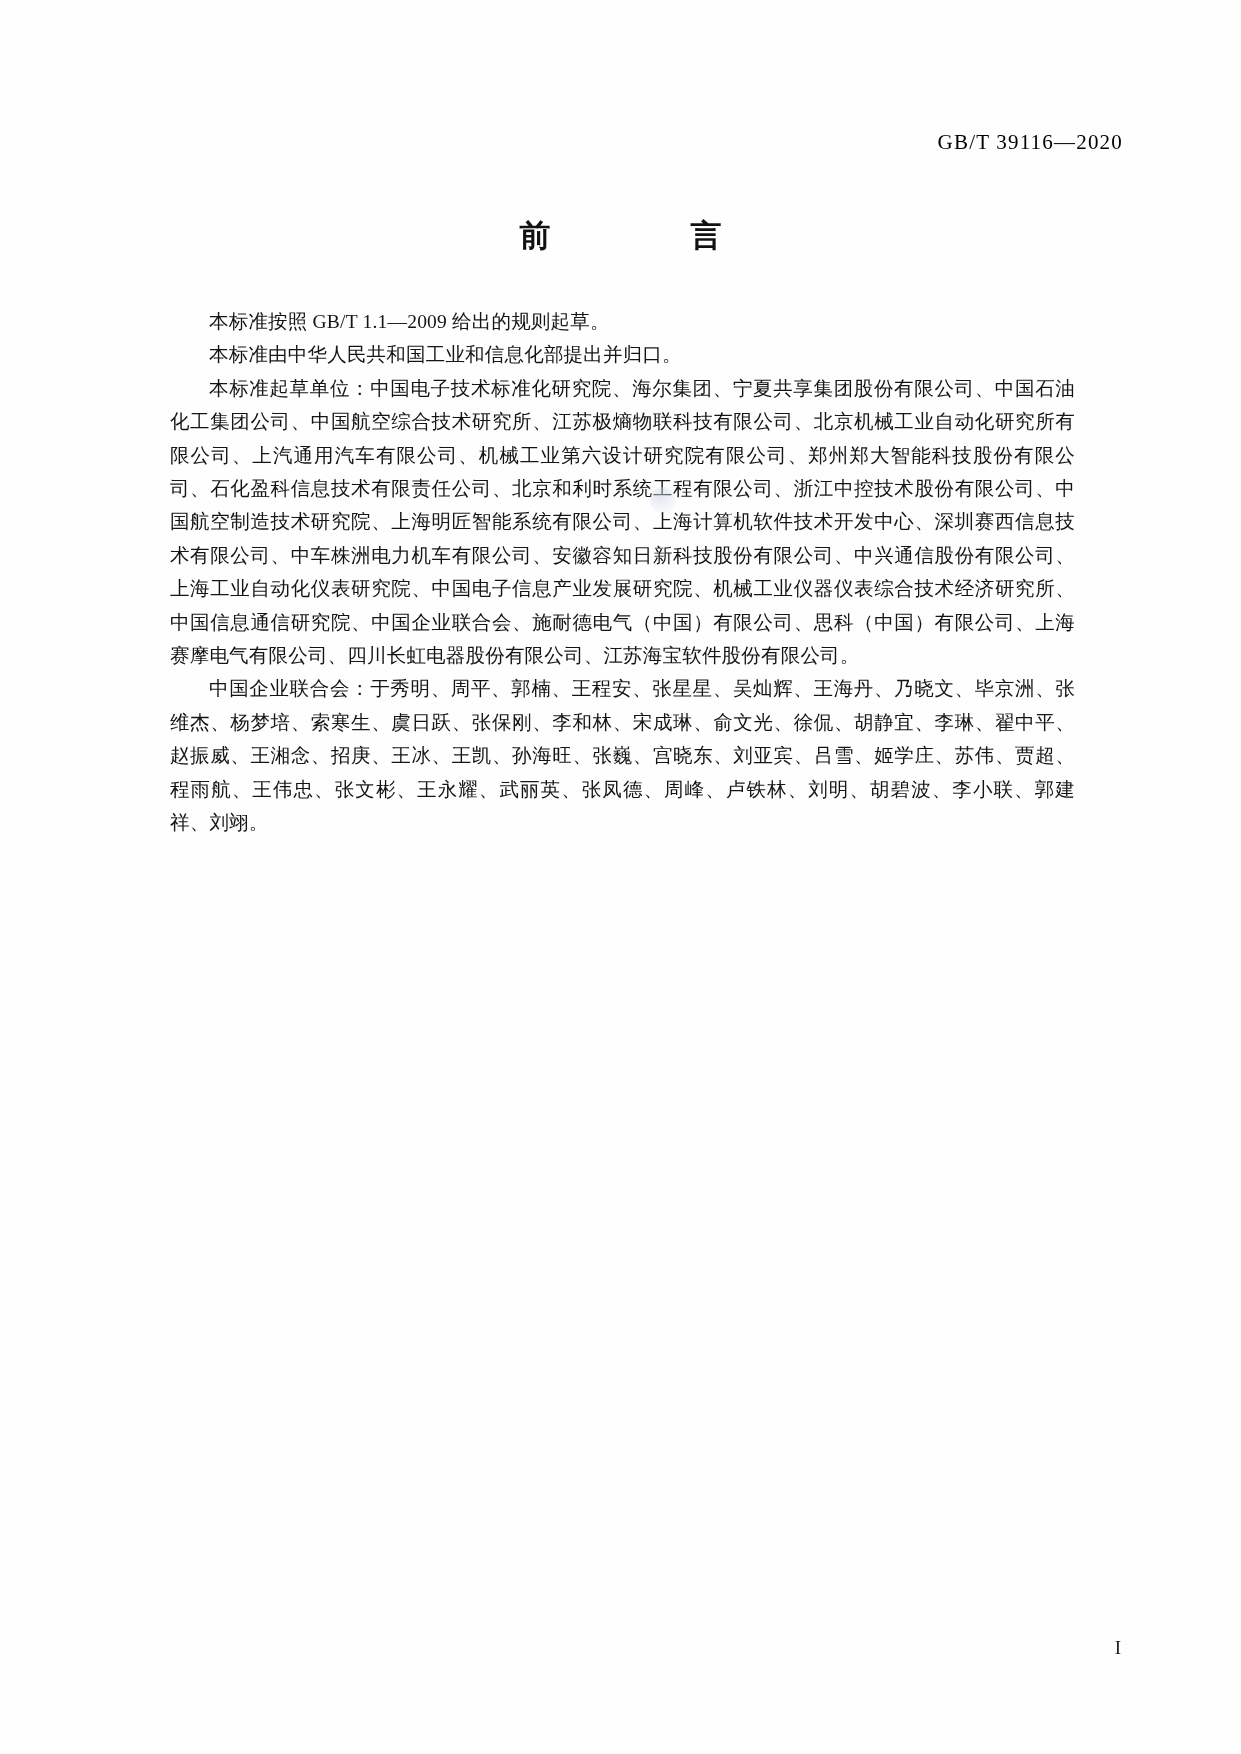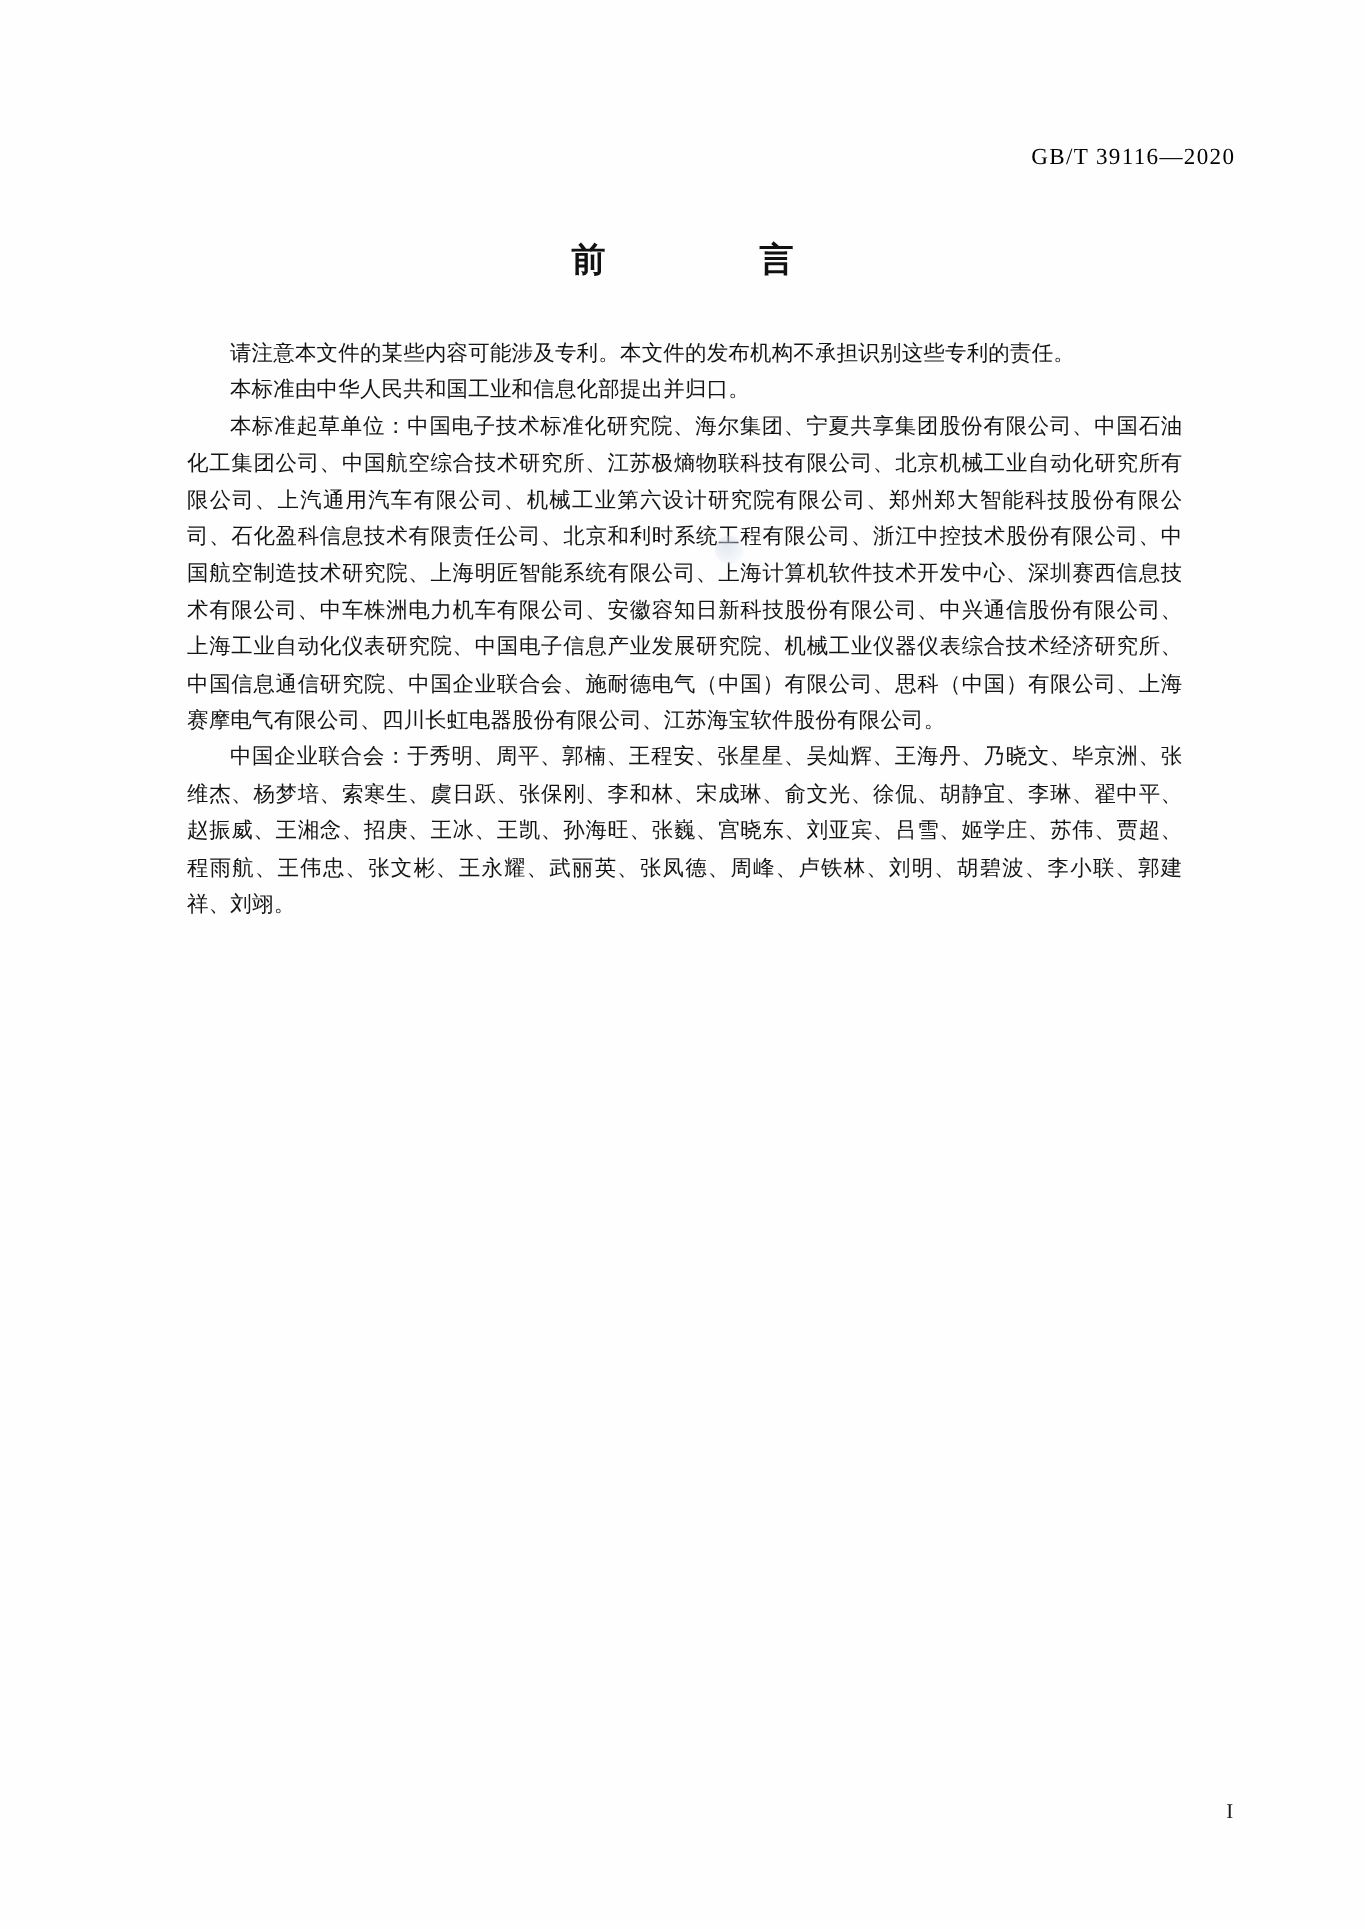--- a/index.html
+++ b/index.html
@@ -81,21 +81,21 @@
 </head>
 <body>
 
 <div class="page">
 
   <div class="header">GB/T 39116—2020</div>
 
   <div class="title">前　　言</div>
 
   <div class="content">
-    <p class="para">请注意本文件的某些内容可能涉及专利。本文件的发布机构不承担识别这些专利的责任。</p>
+    <p class="para">本标准按照 GB/T 1.1—2009 给出的规则起草。</p>
     <p class="para">本标准由中华人民共和国工业和信息化部提出并归口。</p>
     <p class="para">本标准起草单位：中国电子技术标准化研究院、海尔集团、宁夏共享集团股份有限公司、中国石油化工集团公司、中国航空综合技术研究所、江苏极熵物联科技有限公司、北京机械工业自动化研究所有限公司、上汽通用汽车有限公司、机械工业第六设计研究院有限公司、郑州郑大智能科技股份有限公司、石化盈科信息技术有限责任公司、北京和利时系统工程有限公司、浙江中控技术股份有限公司、中国航空制造技术研究院、上海明匠智能系统有限公司、上海计算机软件技术开发中心、深圳赛西信息技术有限公司、中车株洲电力机车有限公司、安徽容知日新科技股份有限公司、中兴通信股份有限公司、上海工业自动化仪表研究院、中国电子信息产业发展研究院、机械工业仪器仪表综合技术经济研究所、中国信息通信研究院、中国企业联合会、施耐德电气（中国）有限公司、思科（中国）有限公司、上海赛摩电气有限公司、四川长虹电器股份有限公司、江苏海宝软件股份有限公司。</p>
     <p class="para">中国企业联合会：于秀明、周平、郭楠、王程安、张星星、吴灿辉、王海丹、乃晓文、毕京洲、张维杰、杨梦培、索寒生、虞日跃、张保刚、李和林、宋成琳、俞文光、徐侃、胡静宜、李琳、翟中平、赵振威、王湘念、招庚、王冰、王凯、孙海旺、张巍、宫晓东、刘亚宾、吕雪、姬学庄、苏伟、贾超、程雨航、王伟忠、张文彬、王永耀、武丽英、张凤德、周峰、卢铁林、刘明、胡碧波、李小联、郭建祥、刘翊。</p>
   </div>
 
   <div class="watermark"></div>
 
   <div class="footer-page">I</div>
 
 </div>

